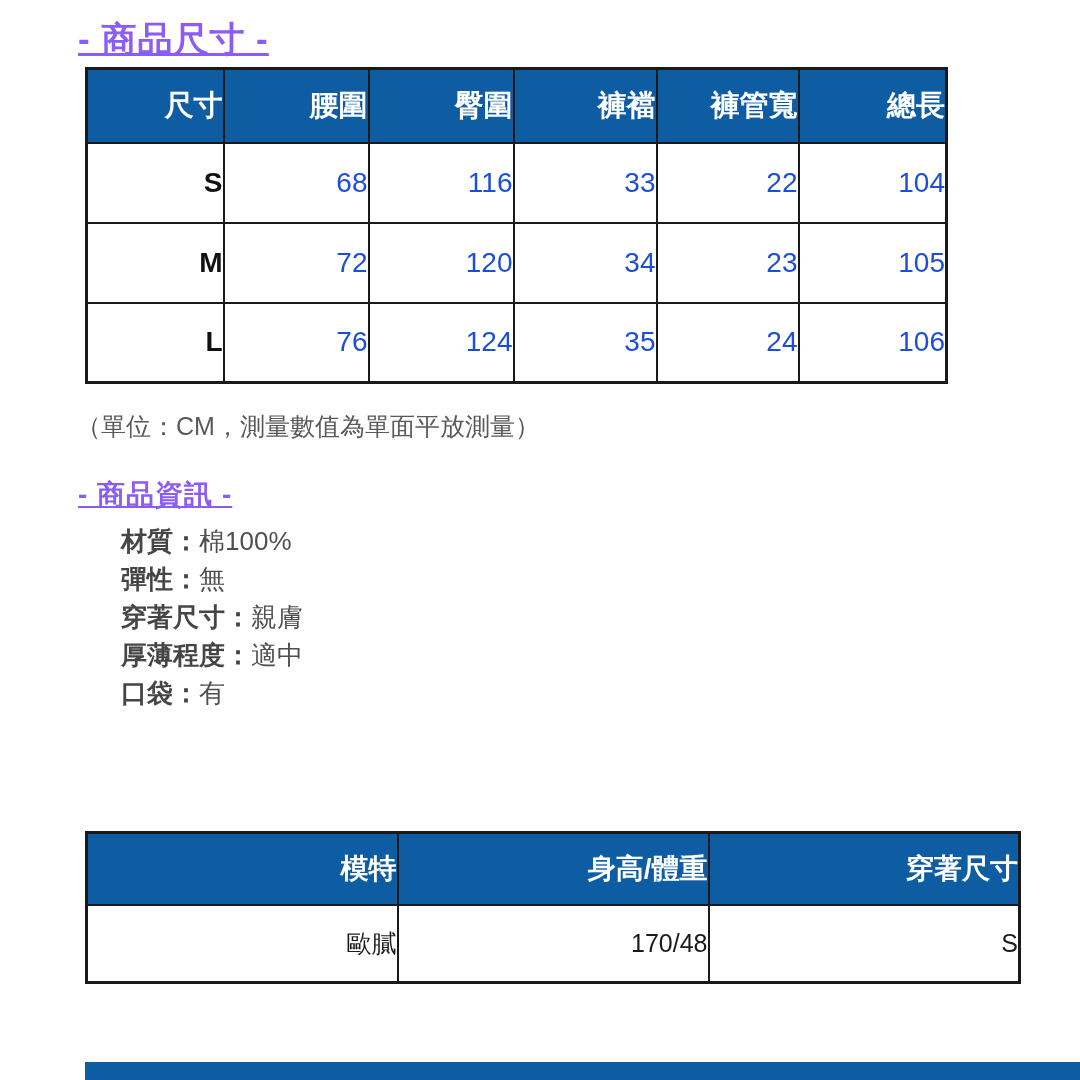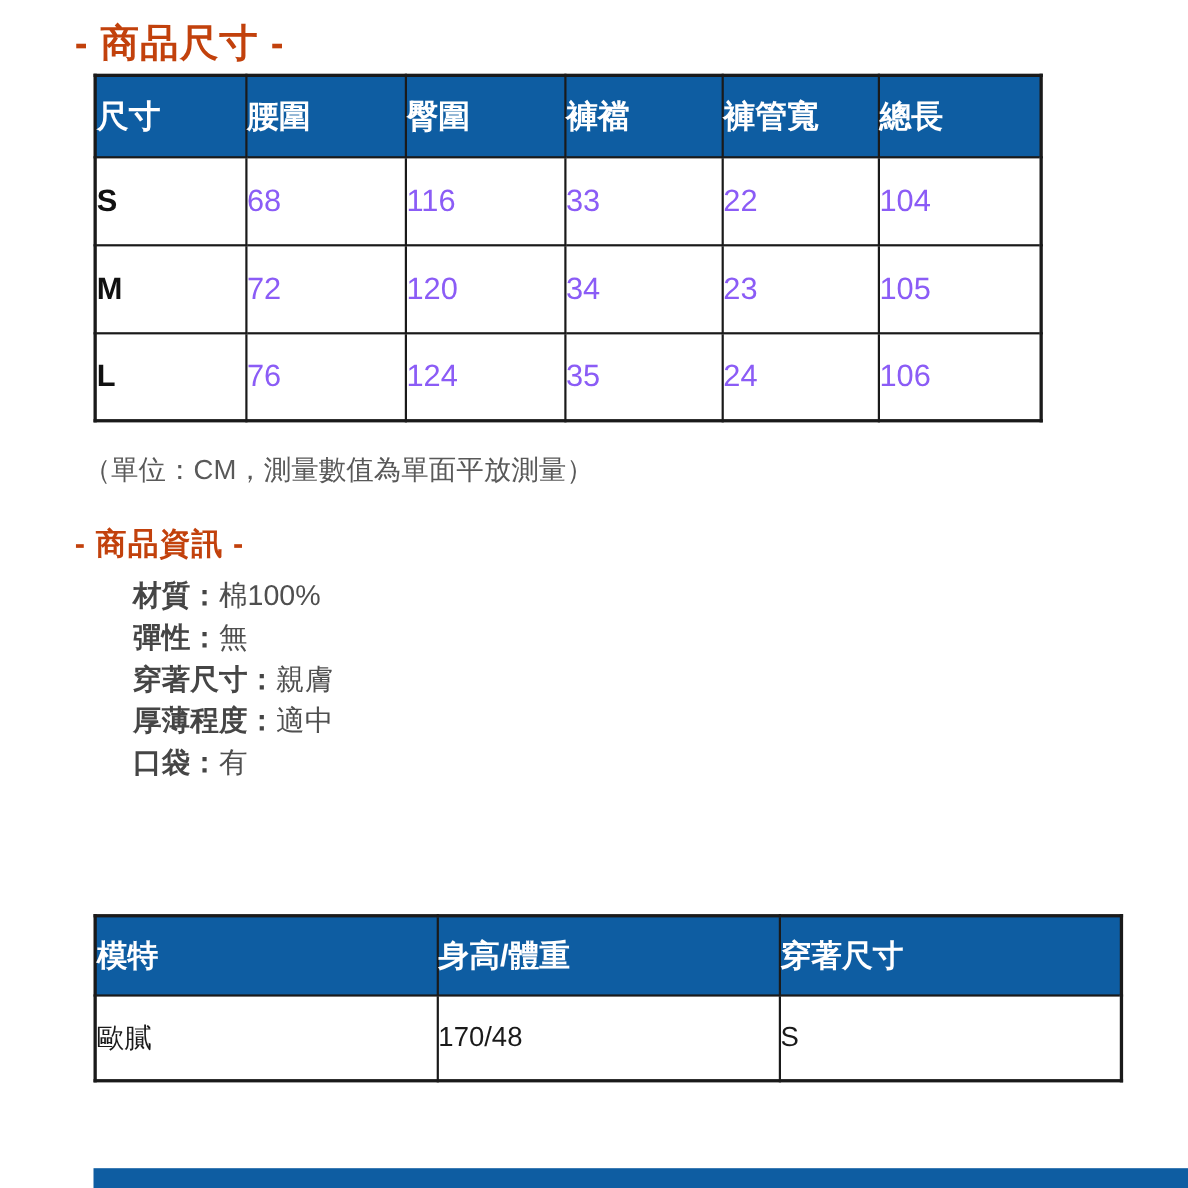--- a/index.html
+++ b/index.html
@@ -1,36 +1,36 @@
 <!DOCTYPE html>
 <html><head>
 <meta charset="utf-8">
 <style>
   html,body{margin:0;padding:0;background:#ffffff;}
   .page{
     position:relative;width:1080px;height:1080px;background:#ffffff;overflow:hidden;
     font-family:"Liberation Sans","DejaVu Sans",sans-serif;color:#1a1a1a;
   }
   .section-title{
-    position:absolute;left:68px;font-weight:bold;color:#c2410c;
-    letter-spacing:1px;white-space:nowrap;
+    position:absolute;left:78px;font-weight:bold;color:#8b5cf6;
+    letter-spacing:1px;white-space:nowrap;text-decoration:underline;
   }
   #title-size{top:16px;font-size:35px;}
   #title-info{top:476px;font-size:28px;text-align:right;}
   #title-model{top:763px;font-size:35px;}
 
   table{border-collapse:collapse;table-layout:fixed;background:#ffffff;}
-  th,td{border:2px solid #1a1a1a;text-align:left;vertical-align:middle;padding:0;}
+  th,td{border:2px solid #1a1a1a;text-align:right;vertical-align:middle;padding:0;}
   .size-table,.model-table{position:absolute;border:3px solid #1a1a1a;}
 
   .size-table{left:85px;top:67px;width:860px;}
   .size-table thead tr{height:74px;}
   .size-table tbody tr{height:80px;}
   .size-table th.hdr{background:#0e5da2;color:#ffffff;font-size:29px;font-weight:bold;}
-  .size-table td{font-size:28px;font-weight:normal;color:#8b5cf6;}
+  .size-table td{font-size:28px;font-weight:normal;color:#1d4ed8;}
   .size-table th.rowhead{background:#ffffff;font-size:28px;font-weight:bold;color:#111111;}
   .c0{width:137px;} .c1{width:145px;} .c2{width:145px;}
   .c3{width:143px;} .c4{width:142px;} .c5{width:148px;}
 
   .unit-note{
     position:absolute;left:76px;top:410px;font-size:25px;color:#595959;
     white-space:nowrap;
   }
 
   .info-list{position:absolute;left:85px;top:522px;margin-left:36px;}

